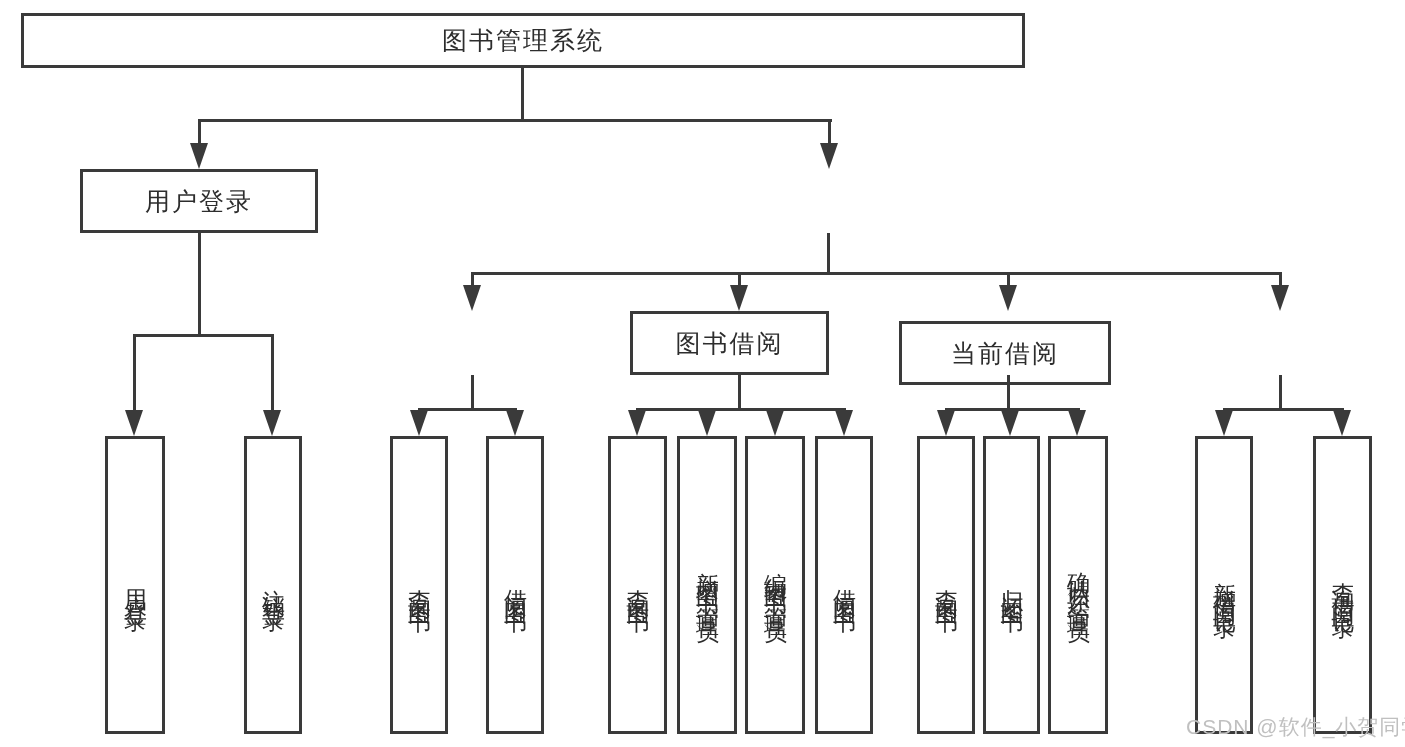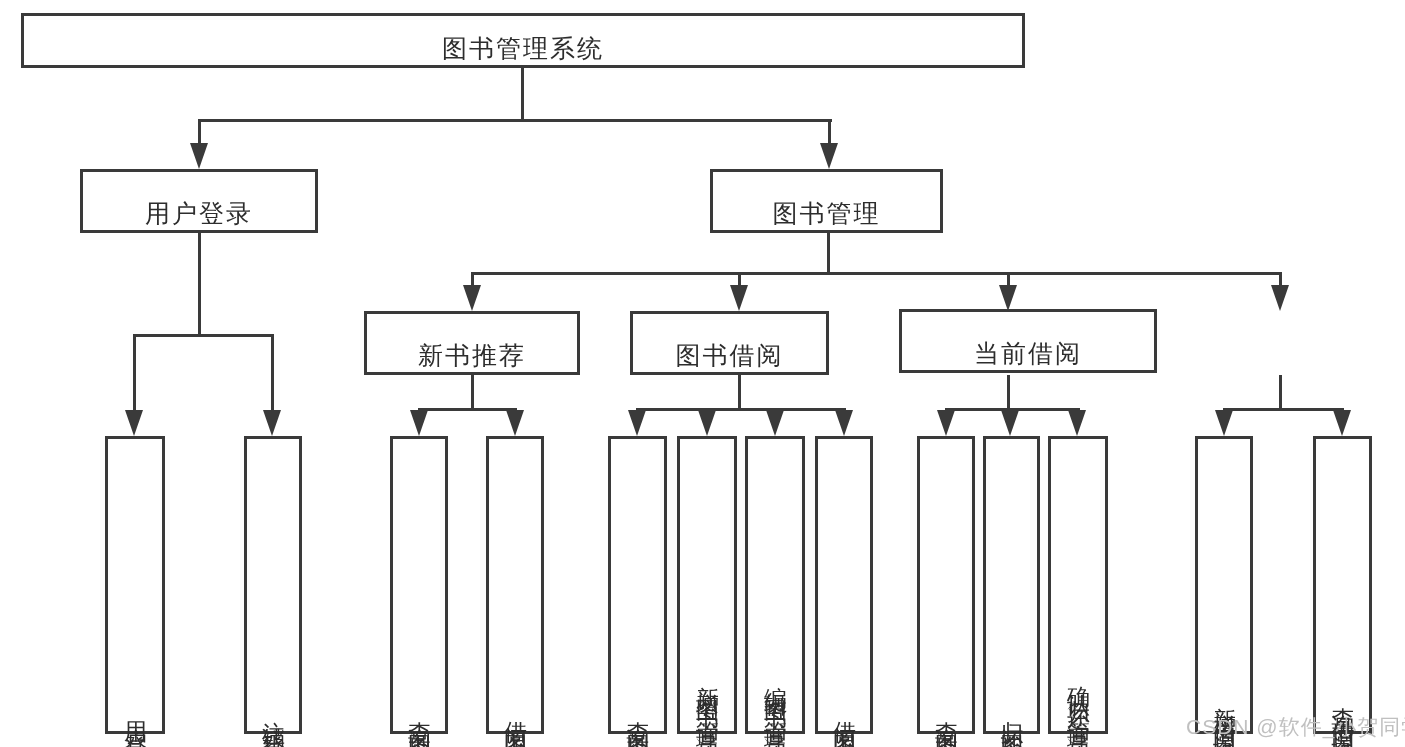--- a/index.html
+++ b/index.html
@@ -8,21 +8,21 @@
     position:relative; width:1405px; height:747px;
     background:var(--background,#ffffff);
     font-family:"Liberation Sans","DejaVu Sans",sans-serif;
     color:var(--text,#2d2d2d);
     overflow:hidden;
   }
   .node {
     position:absolute;
     border:3px solid var(--line,#3a3a3a);
     background:#ffffff;
-    display:flex; align-items:flex-end; justify-content:center;
+    display:flex; align-items:center; justify-content:center;
   }
   .node.h span { font-size:25px; letter-spacing:2px; white-space:nowrap; }
   .node.v span {
     writing-mode:vertical-rl; text-orientation:mixed;
     font-size:23px; letter-spacing:7px; line-height:1.3; white-space:nowrap;
   }
   .hline, .vline { position:absolute; background:var(--line,#3a3a3a); }
   .hline { height:3px; }
   .vline { width:3px; }
   .arrow {
@@ -49,49 +49,43 @@
   <div class="vline" style="left:521px;top:68px;height:53px"></div>
   <div class="hline" style="left:198px;top:119px;width:634px"></div>
   <div class="vline" style="left:198px;top:119px;height:27px"></div>
   <div class="arrow" style="left:190px;top:143px"></div>
   <div class="vline" style="left:828px;top:119px;height:27px"></div>
   <div class="arrow" style="left:820px;top:143px"></div>
 
   <div class="node h" style="left:80px;top:169px;width:238px;height:64px">
     <span>用户登录</span>
   </div>
-  <div class="node h" style="left:710px;top:169px;width:233px;height:64px">
-    <span>图书管理</span>
-  </div>
 
   <div class="vline" style="left:198px;top:233px;height:104px"></div>
   <div class="hline" style="left:133px;top:334px;width:141px"></div>
   <div class="vline" style="left:133px;top:334px;height:80px"></div>
   <div class="arrow" style="left:125px;top:410px"></div>
   <div class="vline" style="left:271px;top:334px;height:80px"></div>
   <div class="arrow" style="left:263px;top:410px"></div>
 
   <div class="vline" style="left:827px;top:233px;height:41px"></div>
   <div class="hline" style="left:471px;top:272px;width:810px"></div>
   <div class="vline" style="left:471px;top:272px;height:16px"></div>
   <div class="arrow" style="left:463px;top:285px"></div>
   <div class="vline" style="left:738px;top:272px;height:16px"></div>
   <div class="arrow" style="left:730px;top:285px"></div>
   <div class="vline" style="left:1007px;top:272px;height:16px"></div>
   <div class="arrow" style="left:999px;top:285px"></div>
   <div class="vline" style="left:1279px;top:272px;height:16px"></div>
   <div class="arrow" style="left:1271px;top:285px"></div>
 
-  <div class="node h" style="left:364px;top:311px;width:216px;height:64px">
-    <span>新书推荐</span>
-  </div>
   <div class="node h" style="left:630px;top:311px;width:199px;height:64px">
     <span>图书借阅</span>
   </div>
-  <div class="node h" style="left:899px;top:309px;width:258px;height:64px">
+  <div class="node h" style="left:899px;top:321px;width:212px;height:64px">
     <span>当前借阅</span>
   </div>
 
   <div class="vline" style="left:471px;top:375px;height:35px"></div>
   <div class="hline" style="left:418px;top:408px;width:99px"></div>
   <div class="arrow" style="left:410px;top:410px"></div>
   <div class="arrow" style="left:506px;top:410px"></div>
 
   <div class="vline" style="left:738px;top:375px;height:35px"></div>
   <div class="hline" style="left:636px;top:408px;width:210px"></div>

